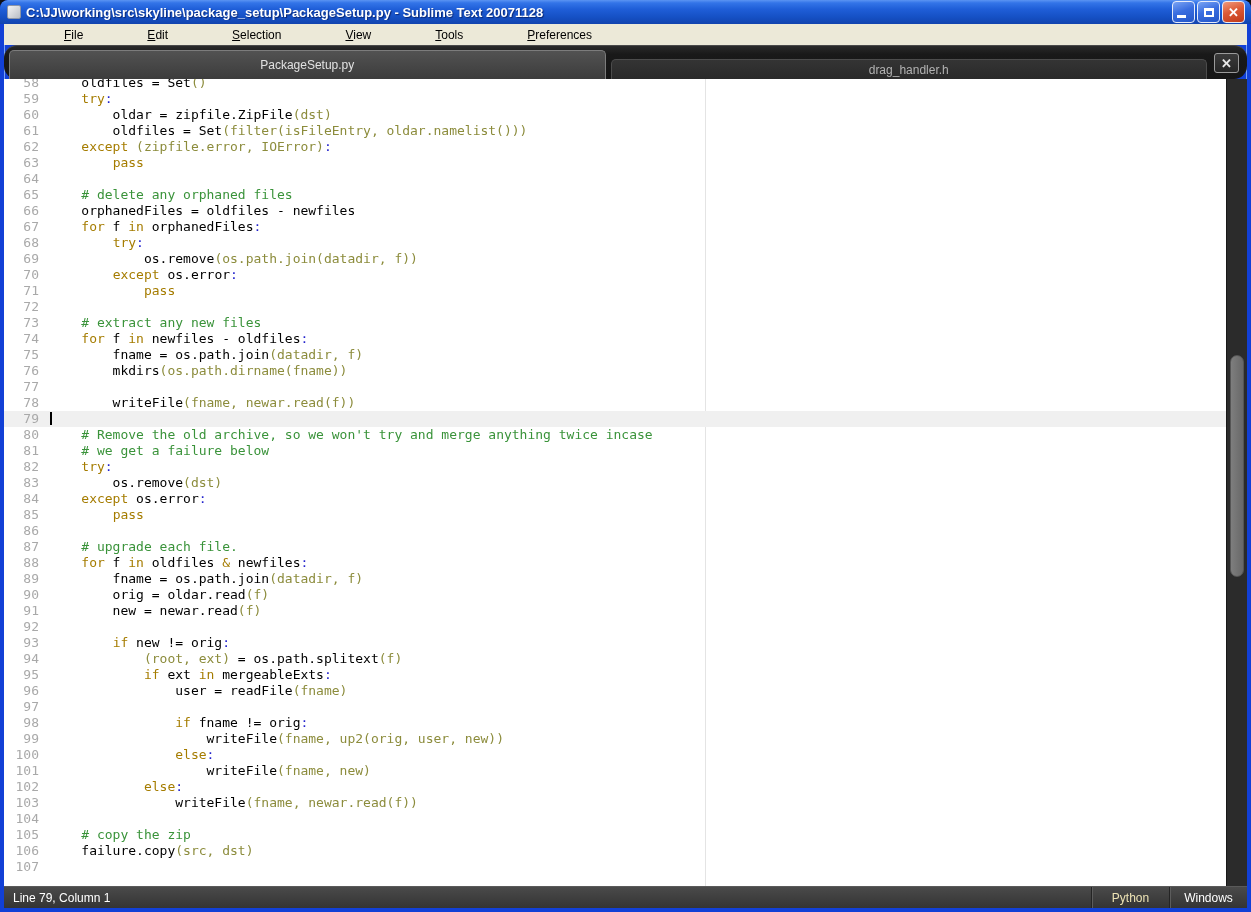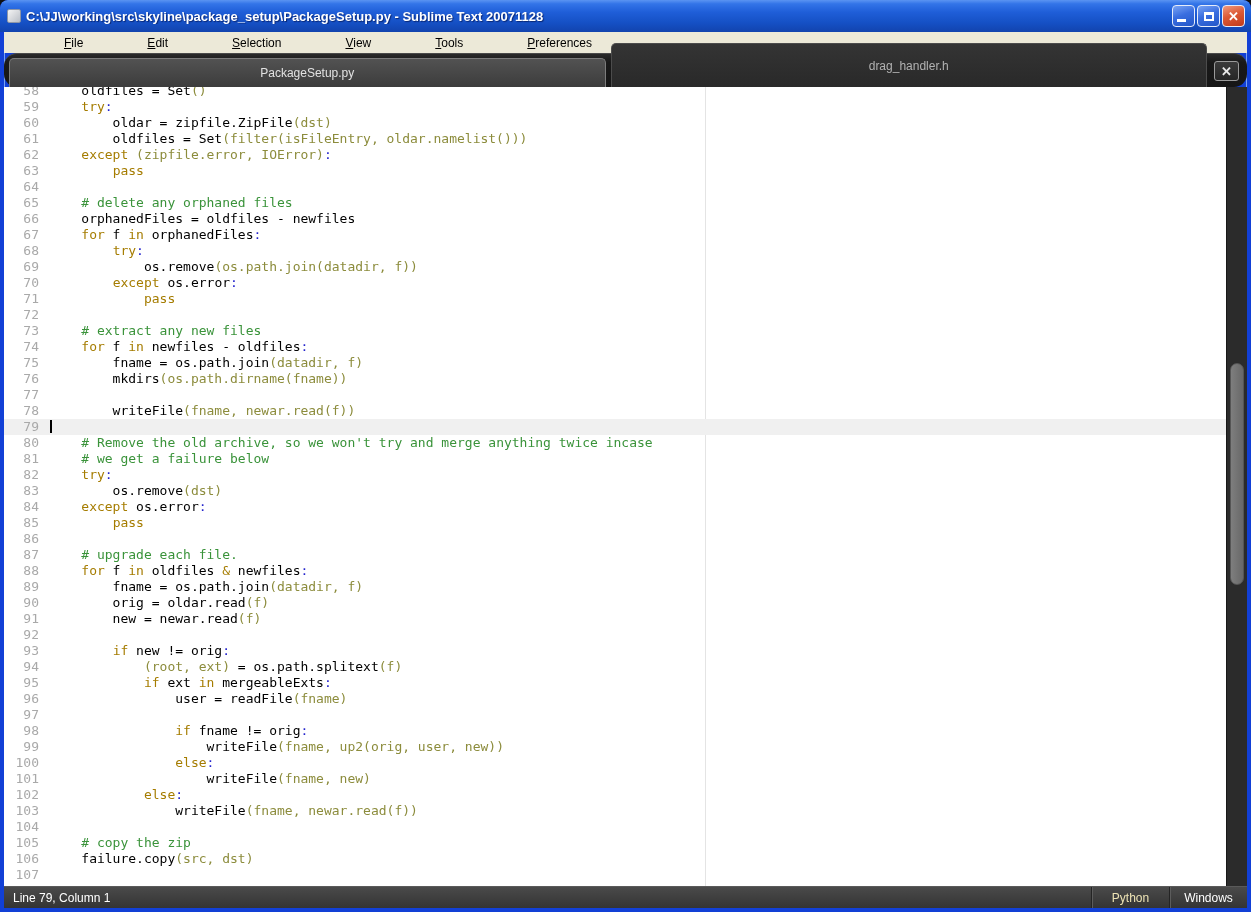--- a/index.html
+++ b/index.html
@@ -6,21 +6,21 @@
   *{box-sizing:border-box;}
   .window{
     position:relative;width:1251px;height:912px;
     font-family:"Liberation Sans",sans-serif;
     border-radius:8px 8px 0 0;overflow:hidden;
     display:flex;flex-direction:column;
     background:var(--xpblue);
   }
   
   .titlebar{
-    height:32px;flex:none;display:flex;align-items:center;
+    height:24px;flex:none;display:flex;align-items:center;
     background:linear-gradient(180deg,#5b94f2 0%,#3374e8 12%,#1f5ed8 38%,#1550c4 72%,#1243ae 100%);
     border-radius:8px 8px 0 0;padding:0 6px 0 7px;
   }
   .win-icon{width:14px;height:14px;flex:none;margin-right:5px;
     background:linear-gradient(135deg,#f4f4f4,#b9bec6);
     border:1px solid #8d96a8;border-radius:2px;}
   .title-text{color:#fff;font-weight:bold;font-size:13px;white-space:nowrap;
     overflow:hidden;text-overflow:ellipsis;flex:1;
     text-shadow:1px 1px 1px rgba(0,10,60,.6);}
   .win-controls{display:flex;gap:2px;flex:none;}
@@ -42,21 +42,21 @@
   .menu-item{padding:2px 8px;cursor:default;margin-left:48px;}
   .menu-item u{text-decoration:underline;}
   
   .tabbar{height:34px;flex:none;background:linear-gradient(180deg,#2a2a2a 0%,#191919 25%,#161616 100%);
     display:flex;align-items:flex-end;padding:0 5px;border-top:1px solid #4a4a4a;border-radius:13px;}
   .tab{flex:1;height:29px;display:flex;align-items:center;justify-content:center;
     font-size:12px;border-radius:5px 5px 0 0;margin-right:5px;white-space:nowrap;}
   .tab.active{background:linear-gradient(180deg,#525252,#3c3c3c);
     border:1px solid #7c7c7c;border-bottom:none;color:#e2e2e2;}
   .tab.inactive{background:linear-gradient(180deg,#343434,#292929);
-    border:1px solid #4c4c4c;border-bottom:none;color:#b2b2b2;height:44px;}
+    border:1px solid #4c4c4c;border-bottom:none;color:#b2b2b2;height:20px;}
   .tabbar-close{flex:none;width:25px;height:20px;margin:0 3px 6px 2px;
     background:linear-gradient(180deg,#3a3a3a,#262626);border:1px solid #9a9a9a;border-radius:3px;
     color:#e8e8e8;font-size:13px;font-weight:bold;display:flex;align-items:center;justify-content:center;}
   
   .editor{flex:1;position:relative;background:var(--editor-bg);overflow:hidden;min-height:0;
     font-family:"DejaVu Sans Mono",monospace;font-size:13px;}
   .wrap-guide{position:absolute;left:701px;top:0;bottom:0;width:1px;background:#e4e4e4;z-index:0;}
   .lines{position:absolute;top:-4px;left:0;right:21px;z-index:1;}
   .line{height:16px;line-height:16px;display:flex;white-space:pre;}
   .line.current{background:var(--curline);}

